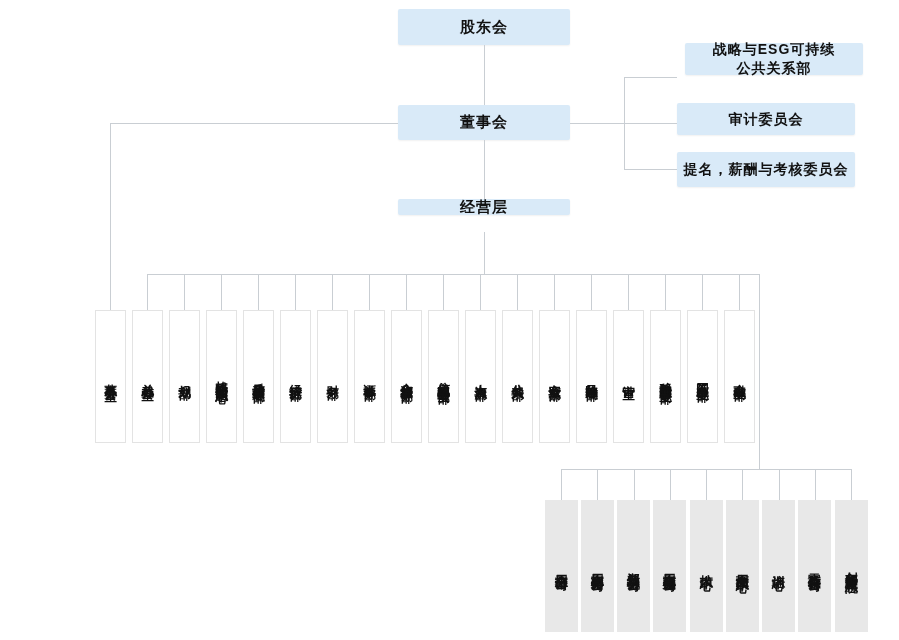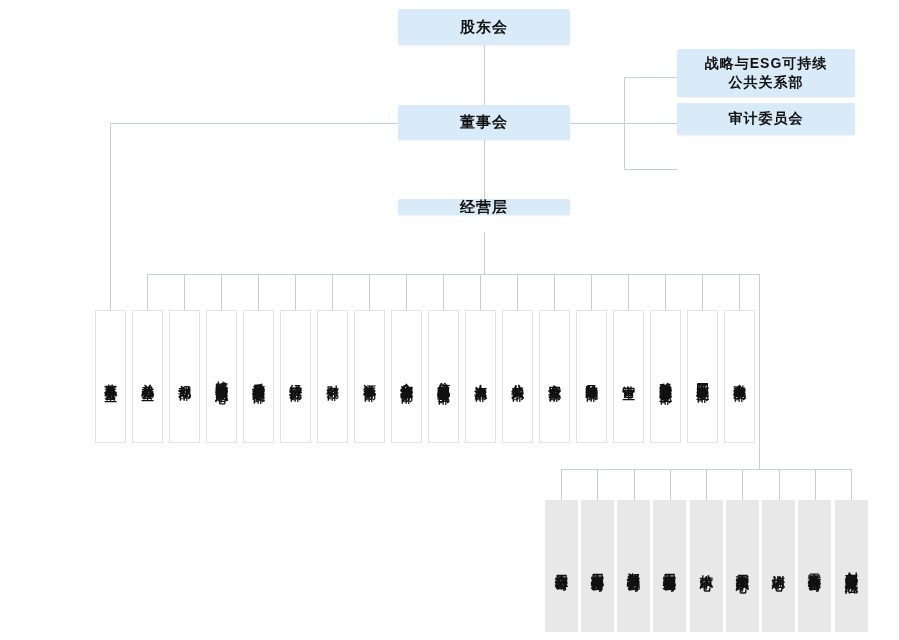--- a/index.html
+++ b/index.html
@@ -27,22 +27,22 @@
     font-size:15px;
     letter-spacing:1px;
     box-shadow:0 1px 2px rgba(0,0,0,0.06);
   }
   .top-node{left:398px;width:172px;}
   #shareholders{top:9px;height:36px;}
   #board{top:105px;height:35px;}
   #management{top:199px;height:16px;}
 
   .committee{left:677px;width:178px;font-size:14px;flex-direction:column;line-height:1.35;}
-  #committee-0{top:49px;height:48px;}
-  #committee-1{top:103px;height:32px;font-family:Liberation Serif, serif;}
+  #committee-0{top:43px;height:32px;margin-left:8px;}
+  #committee-1{top:103px;height:32px;}
   #committee-2{top:152px;height:35px;}
 
   .vbox{
     writing-mode:vertical-rl;
     text-orientation:upright;
     letter-spacing:1px;
     line-height:1;
   }
   .dept{
     top:310px;height:133px;width:31px;
@@ -69,20 +69,23 @@
 
   <div class="node blue committee" id="committee-0">
     <span>战略与ESG可持续</span>
     <span>公共关系部</span>
   </div>
 
   <div class="node blue committee" id="committee-1">
     <span>审计委员会</span>
   </div>
 
+  <div class="node blue committee" id="committee-2">
+    <span>提名，薪酬与考核委员会</span>
+  </div>
 
 <div class="line" style="left: 484px; top: 45px; width: 1px; height: 60px;"></div>
     <div class="line" style="left: 484px; top: 140px; width: 1px; height: 59px;"></div>
     <div class="line" style="left: 484px; top: 232px; width: 1px; height: 42px;"></div>
     <div class="line" style="left: 110px; top: 123px; width: 288px; height: 1px;"></div>
     <div class="line" style="left: 110px; top: 123px; width: 1px; height: 187px;"></div>
     <div class="line" style="left: 570px; top: 123px; width: 107px; height: 1px;"></div>
     <div class="line" style="left: 624px; top: 77px; width: 1px; height: 92px;"></div>
     <div class="line" style="left: 624px; top: 77px; width: 53px; height: 1px;"></div>
     <div class="line" style="left: 624px; top: 169px; width: 53px; height: 1px;"></div>

